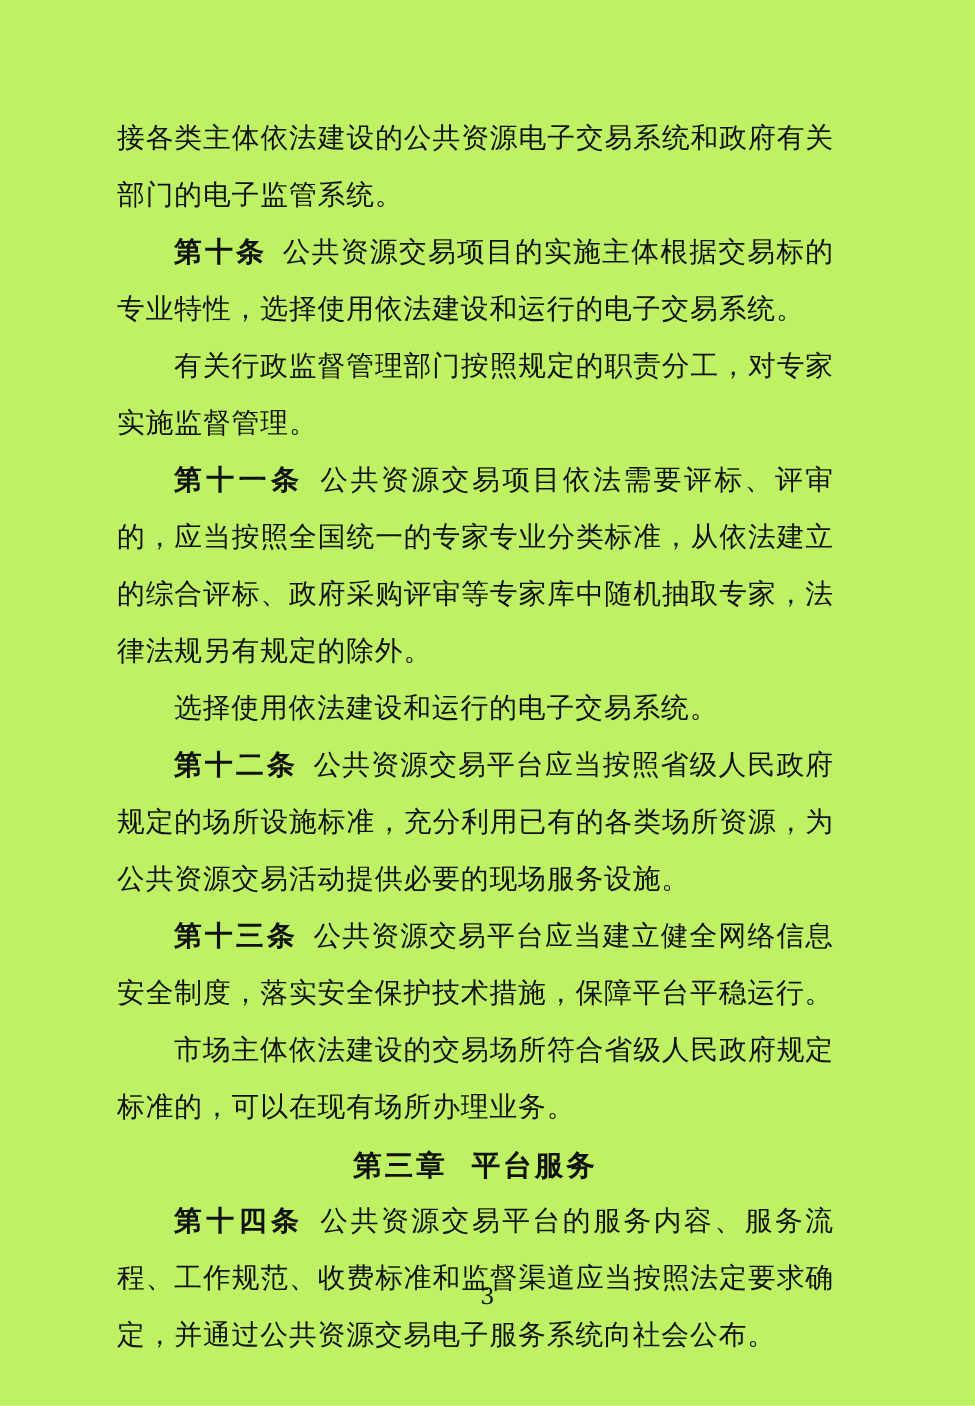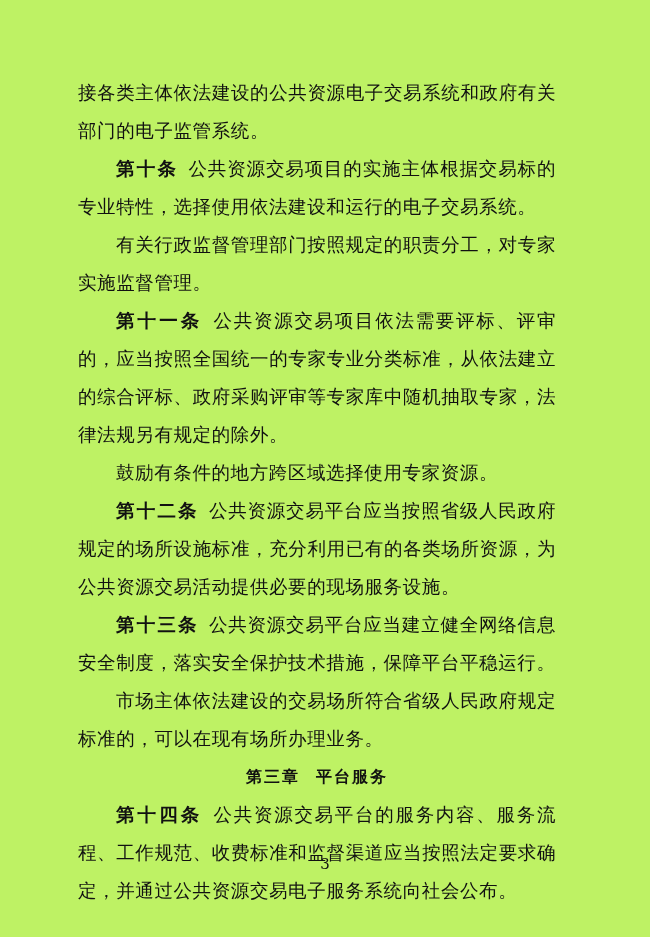--- a/index.html
+++ b/index.html
@@ -41,21 +41,21 @@
   }
   .para .art {
     font-weight: bold;
     letter-spacing: 2px;
   }
   .para .art-gap {
     display: inline-block;
     width: 10px;
   }
   .heading {
-    font-size: 16px;
+    font-size: 19px;
     line-height: 38px;
     color: #111111;
     font-weight: bold;
     text-align: center;
     letter-spacing: 2px;
     margin: 0;
   }
   .heading .gap {
     display: inline-block;
     width: 16px;
@@ -74,21 +74,21 @@
 </head>
 <body>
 
 <div class="page">
   <div class="page-inner">
     <div id="blocks">
         <p class="para"><span>接各类主体依法建设的公共资源电子交易系统和政府有关部门的电子监管系统。</span></p>
         <p class="para indent"><span class="art">第十条</span><span class="art-gap"></span><span>公共资源交易项目的实施主体根据交易标的专业特性，选择使用依法建设和运行的电子交易系统。</span></p>
         <p class="para indent"><span>有关行政监督管理部门按照规定的职责分工，对专家实施监督管理。</span></p>
         <p class="para indent"><span class="art">第十一条</span><span class="art-gap"></span><span>公共资源交易项目依法需要评标、评审的，应当按照全国统一的专家专业分类标准，从依法建立的综合评标、政府采购评审等专家库中随机抽取专家，法律法规另有规定的除外。</span></p>
-        <p class="para indent"><span>鼓励有条件的地方跨区域选择使用专家资源。</span></p>
+        <p class="para indent"><span>选择使用依法建设和运行的电子交易系统。</span></p>
         <p class="para indent"><span class="art">第十二条</span><span class="art-gap"></span><span>公共资源交易平台应当按照省级人民政府规定的场所设施标准，充分利用已有的各类场所资源，为公共资源交易活动提供必要的现场服务设施。</span></p>
         <p class="para indent"><span class="art">第十三条</span><span class="art-gap"></span><span>公共资源交易平台应当建立健全网络信息安全制度，落实安全保护技术措施，保障平台平稳运行。</span></p>
         <p class="para indent"><span>市场主体依法建设的交易场所符合省级人民政府规定标准的，可以在现有场所办理业务。</span></p>
         <div class="heading"><span>第三章</span><span class="gap"></span><span>平台服务</span></div>
         <p class="para indent"><span class="art">第十四条</span><span class="art-gap"></span><span>公共资源交易平台的服务内容、服务流程、工作规范、收费标准和监督渠道应当按照法定要求确定，并通过公共资源交易电子服务系统向社会公布。</span></p>
       </div>
   </div>
   <div class="page-number">3</div>
 </div>
 

